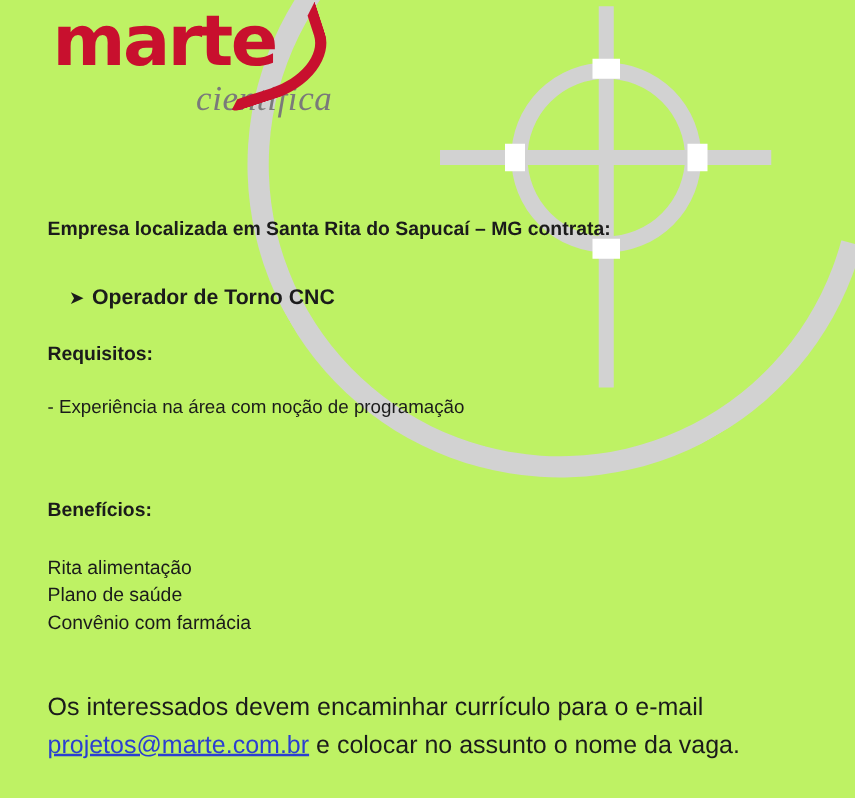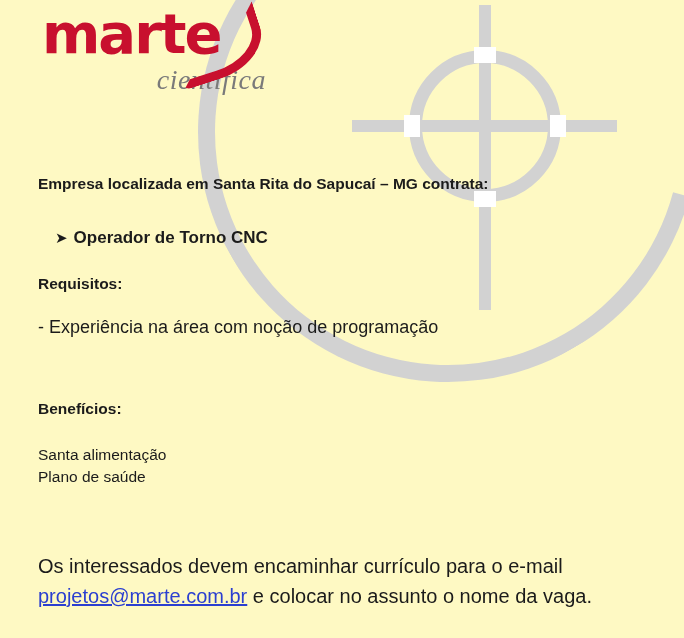--- a/index.html
+++ b/index.html
@@ -8,21 +8,21 @@
     background: #ffffff;
   }
   body {
     font-family: "Liberation Sans", sans-serif;
   }
   .page {
     position: relative;
     width: 684px;
     height: 638px;
     overflow: hidden;
-    background: #fef9c3;
+    background: #bef264;
   }
 
   
   .bg-layer {
     position: absolute;
     inset: 0;
     overflow: hidden;
     pointer-events: none;
   }
   
@@ -151,21 +151,21 @@
     font-size: 15.5px;
     font-weight: bold;
     color: #1b1b1b;
   }
   .h-req { top: 275px; }
   .h-ben { top: 400px; }
 
   .para {
     position: absolute;
     left: 38px;
-    font-size: 18px;
+    font-size: 15px;
     color: #1b1b1b;
   }
   .p-req1 { top: 317px; }
   .p-req2 { top: 360px; }
 
   .benefit-list {
     position: absolute;
     left: 38px;
     top: 444px;
     font-size: 15.5px;
@@ -216,22 +216,23 @@
   <div class="position-line">
     <span class="bullet-arrow">➤</span>
     <span>Operador de Torno CNC</span>
   </div>
 
   <div class="heading h-req">Requisitos:</div>
   <div class="para p-req1">- Experiência na área com noção de programação</div>
 
   <div class="heading h-ben">Benefícios:</div>
   <div class="benefit-list">
-    <div>Santa alimentação</div>
+    <div>Rita alimentação</div>
     <div>Plano de saúde</div>
+    <div>Convênio com farmácia</div>
   </div>
 
   <div class="closing">
     <span>Os interessados devem encaminhar currículo para o e-mail</span><br>
     <a class="email-link" href="#">projetos@marte.com.br</a><span> e colocar no assunto o nome da vaga.</span>
   </div>
 
 </div>
 
 </body></html>

